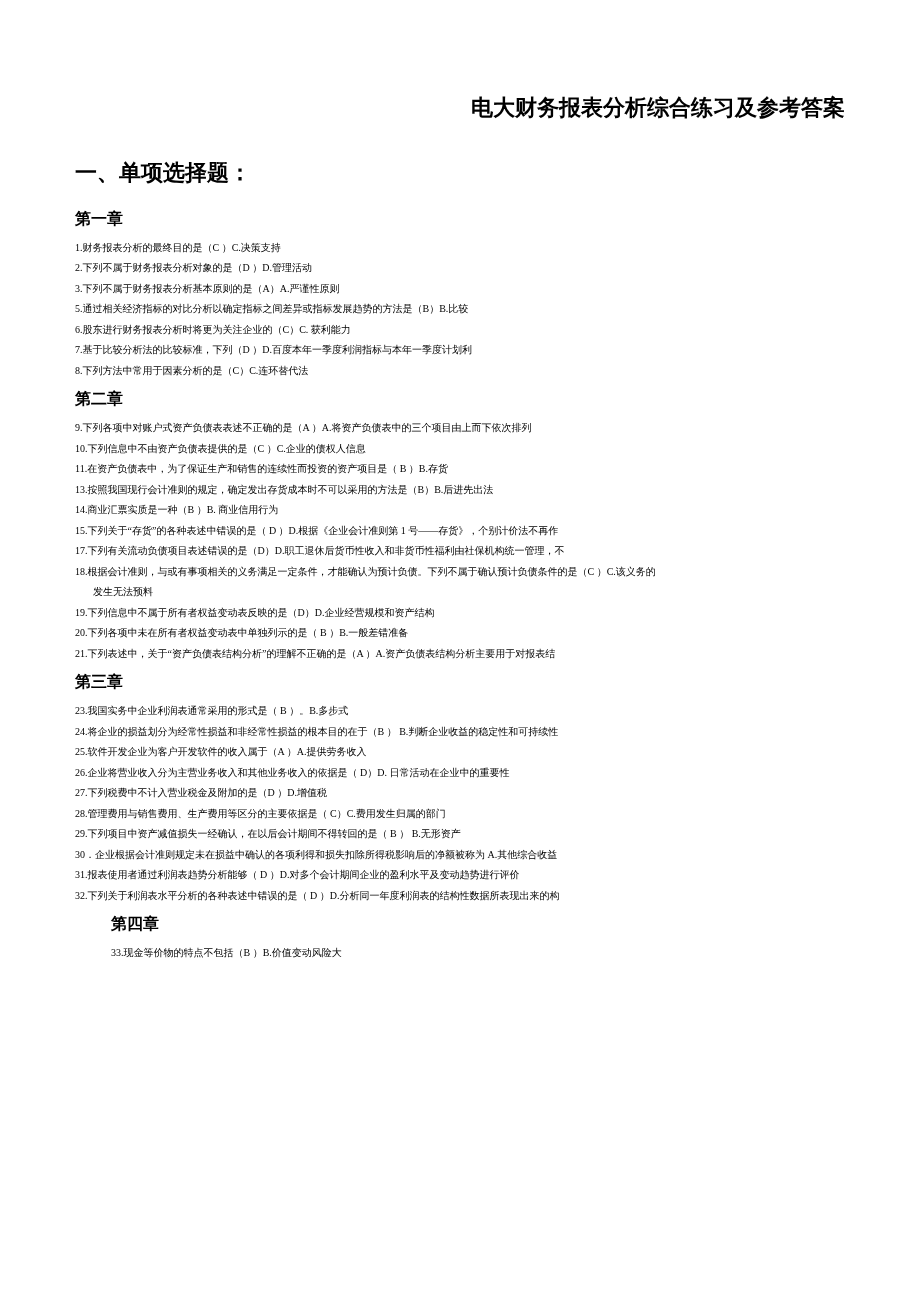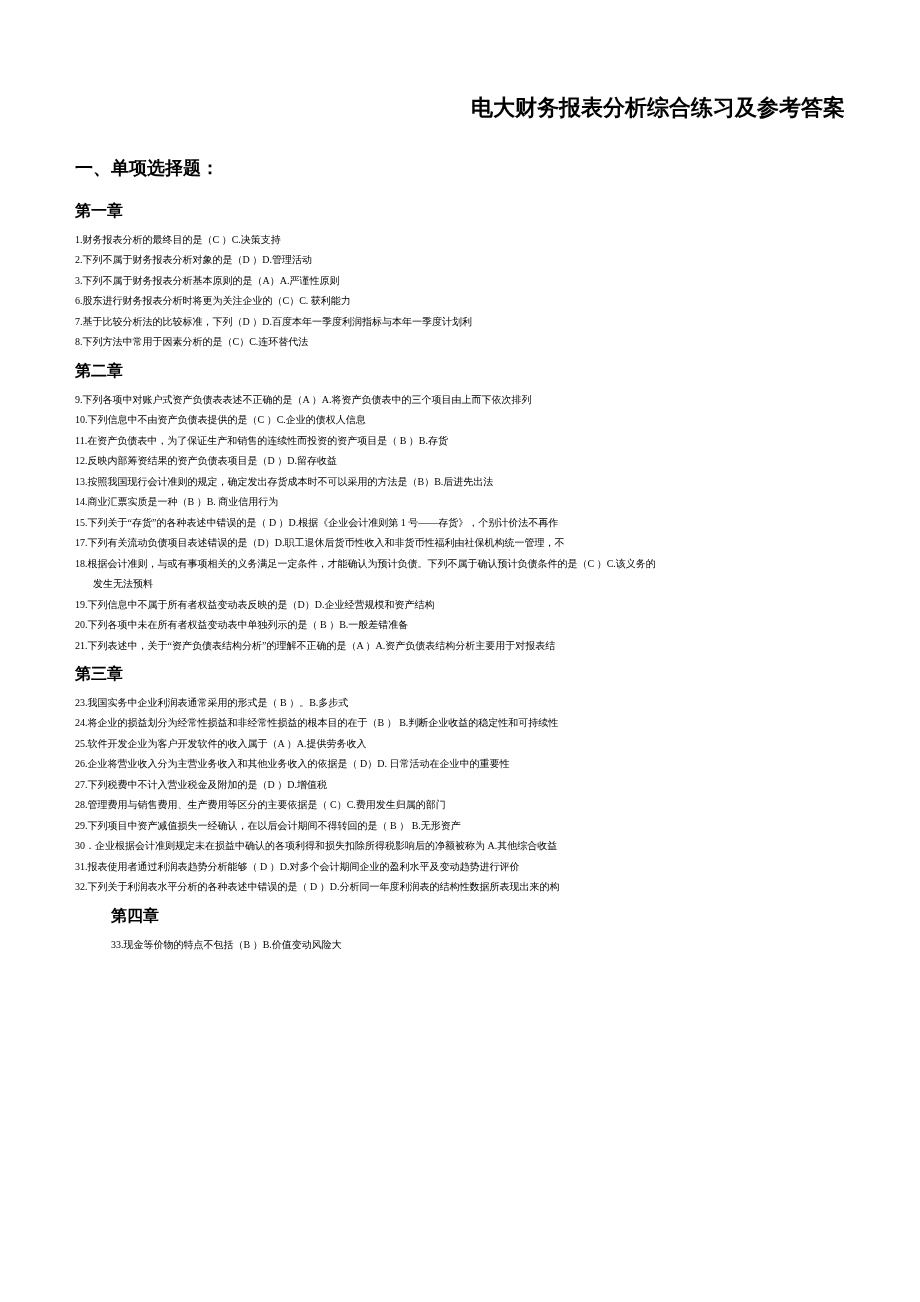--- a/index.html
+++ b/index.html
@@ -14,21 +14,21 @@
       line-height: 2.05;
     }
     h1 {
       text-align: right;
       font-size: 22px;
       font-weight: bold;
       margin: 0 0 20px 0;
       font-family: "SimHei", "黑体", sans-serif;
     }
     h2 {
-      font-size: 18px;
+      font-size: 22px;
       font-weight: bold;
       margin: 5px 0 8px 0;
       font-family: "SimHei", "黑体", sans-serif;
     }
     .chapter {
       font-weight: bold;
       font-size: 16px;
       margin: 2px 0;
     }
     .q {
@@ -47,29 +47,29 @@
 <div class="container">
 
 <h1>电大财务报表分析综合练习及参考答案</h1>
 
 <h2>一、单项选择题：</h2>
 
 <p class="chapter">第一章</p>
 <p class="q">1.财务报表分析的最终目的是（C ）C.决策支持</p>
 <p class="q">2.下列不属于财务报表分析对象的是（D  ）D.管理活动</p>
 <p class="q">3.下列不属于财务报表分析基本原则的是（A）A.严谨性原则</p>
+<p class="q">5.通过相关经济指标的对比分析以确定指标之间差异或指标发展趋势的方法是（B）B.比较</p>
 <p class="q">6.股东进行财务报表分析时将更为关注企业的（C）C. 获利能力</p>
 <p class="q">7.基于比较分析法的比较标准，下列（D ）D.百度本年一季度利润指标与本年一季度计划利</p>
 <p class="q">8.下列方法中常用于因素分析的是（C）C.连环替代法</p>
 
 <p class="chapter">第二章</p>
 <p class="q">9.下列各项中对账户式资产负债表表述不正确的是（A ）A.将资产负债表中的三个项目由上而下依次排列</p>
 <p class="q">10.下列信息中不由资产负债表提供的是（C ）C.企业的债权人信息</p>
 <p class="q">11.在资产负债表中，为了保证生产和销售的连续性而投资的资产项目是（ B ）B.存货</p>
-<p class="q">12.反映内部筹资结果的资产负债表项目是（D ）D.留存收益</p>
 <p class="q">13.按照我国现行会计准则的规定，确定发出存货成本时不可以采用的方法是（B）B.后进先出法</p>
 <p class="q">14.商业汇票实质是一种（B ）B. 商业信用行为</p>
 <p class="q">15.下列关于“存货”的各种表述中错误的是（ D ）D.根据《企业会计准则第 1 号——存货》，个别计价法不再作</p>
 <p class="q">17.下列有关流动负债项目表述错误的是（D）D.职工退休后货币性收入和非货币性福利由社保机构统一管理，不</p>
 <p class="q">18.根据会计准则，与或有事项相关的义务满足一定条件，才能确认为预计负债。下列不属于确认预计负债条件的是（C ）C.该义务的</p>
 <p class="q indent1">发生无法预料</p>
 <p class="q">19.下列信息中不属于所有者权益变动表反映的是（D）D.企业经营规模和资产结构</p>
 <p class="q">20.下列各项中未在所有者权益变动表中单独列示的是（ B ）B.一般差错准备</p>
 <p class="q">21.下列表述中，关于“资产负债表结构分析”的理解不正确的是（A  ）A.资产负债表结构分析主要用于对报表结</p>
 

